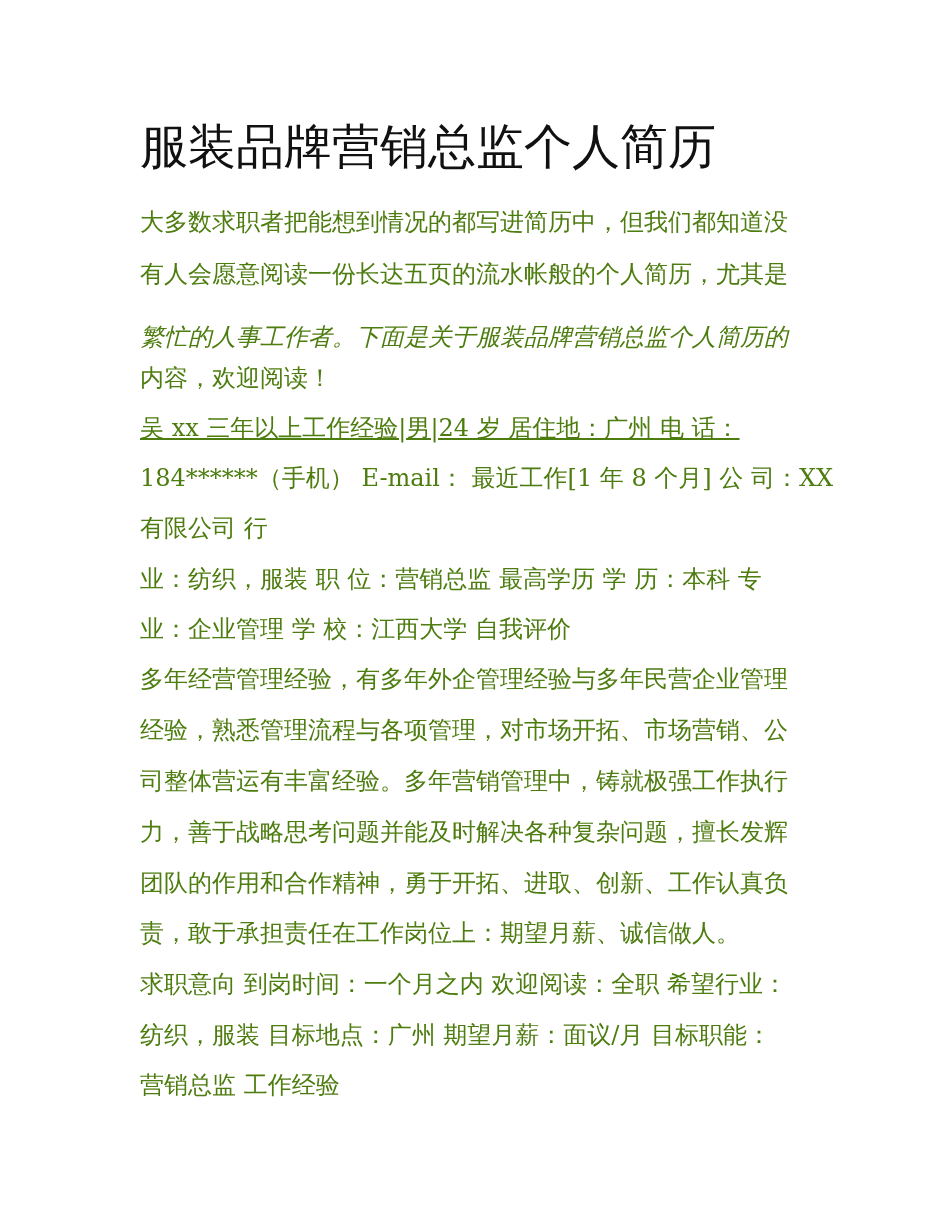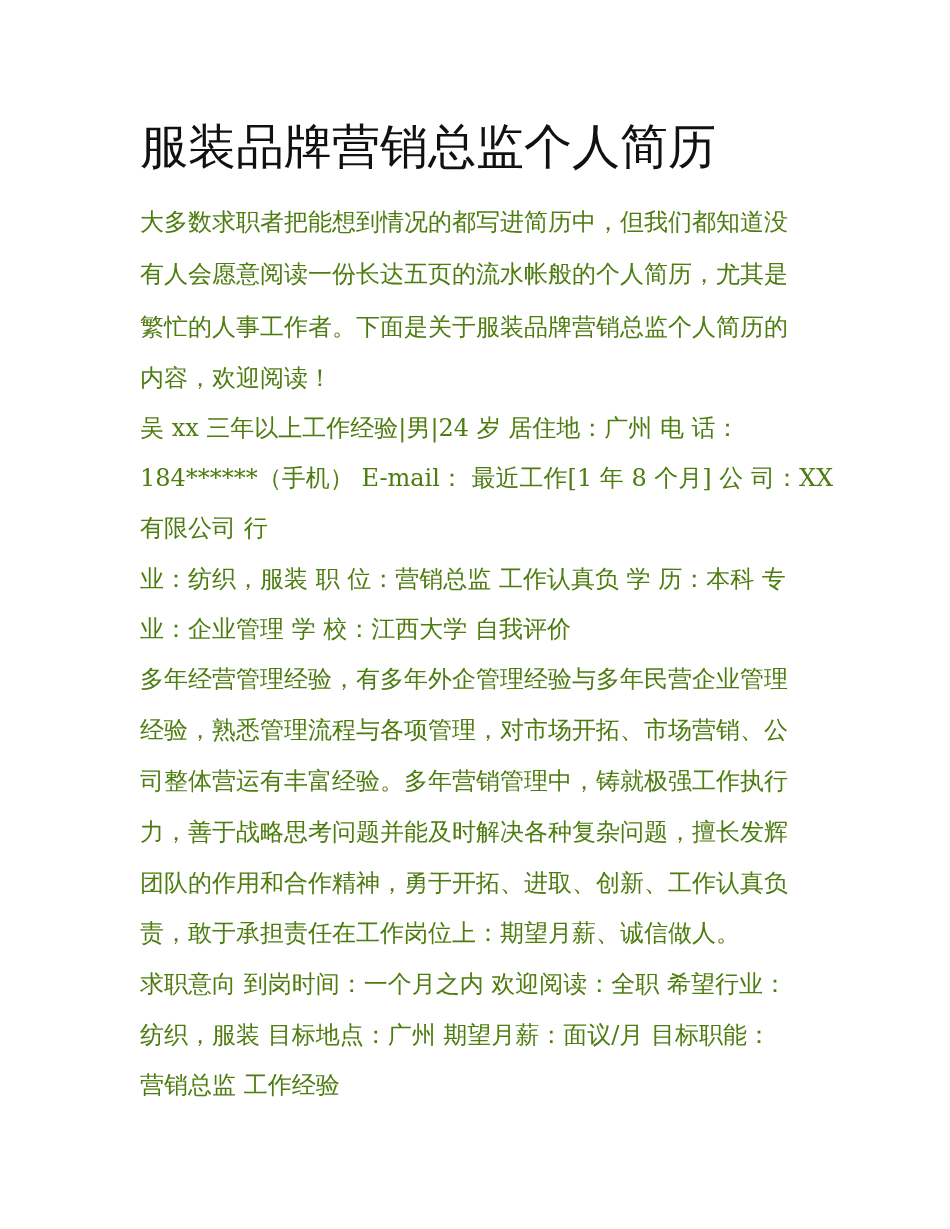--- a/index.html
+++ b/index.html
@@ -47,29 +47,29 @@
 </head>
 <body>
 
 <div class="page">
 
   <h1 class="title">服装品牌营销总监个人简历</h1>
 
   <div>
     <div class="line" style="top:205px;">大多数求职者把能想到情况的都写进简历中，但我们都知道没</div>
     <div class="line" style="top:257px;">有人会愿意阅读一份长达五页的流水帐般的个人简历，尤其是</div>
-    <div class="line" style="top:310px;">繁忙的人事工作者。下面是关于服装品牌营销总监个人简历的</div>
+    <div class="line" style="top:320px;font-style:italic;">繁忙的人事工作者。下面是关于服装品牌营销总监个人简历的</div>
     <div class="line" style="top:361px;">内容，欢迎阅读！</div>
   </div>
 
   <div>
-    <div class="line" style="top:411px;">吴 xx 三年以上工作经验|男|24 岁 居住地：广州 电 话：</div>
+    <div class="line" style="top:411px;text-decoration:underline;">吴 xx 三年以上工作经验|男|24 岁 居住地：广州 电 话：</div>
     <div class="line" style="top:461px;">184******（手机） E-mail：  最近工作[1 年 8 个月] 公 司：XX</div>
     <div class="line" style="top:511px;">有限公司 行</div>
-    <div class="line" style="top:562px;">业：纺织，服装 职 位：营销总监 工作认真负 学 历：本科 专</div>
+    <div class="line" style="top:562px;">业：纺织，服装 职 位：营销总监 最高学历 学 历：本科 专</div>
     <div class="line" style="top:612px;">业：企业管理 学 校：江西大学 自我评价</div>
   </div>
 
   <div>
     <div class="line" style="top:662px;">多年经营管理经验，有多年外企管理经验与多年民营企业管理</div>
     <div class="line" style="top:713px;">经验，熟悉管理流程与各项管理，对市场开拓、市场营销、公</div>
     <div class="line" style="top:764px;font-family:Liberation Serif, serif;">司整体营运有丰富经验。多年营销管理中，铸就极强工作执行</div>
     <div class="line" style="top:815px;">力，善于战略思考问题并能及时解决各种复杂问题，擅长发辉</div>
     <div class="line" style="top:866px;">团队的作用和合作精神，勇于开拓、进取、创新、工作认真负</div>
     <div class="line" style="top:916px;">责，敢于承担责任在工作岗位上：期望月薪、诚信做人。</div>

